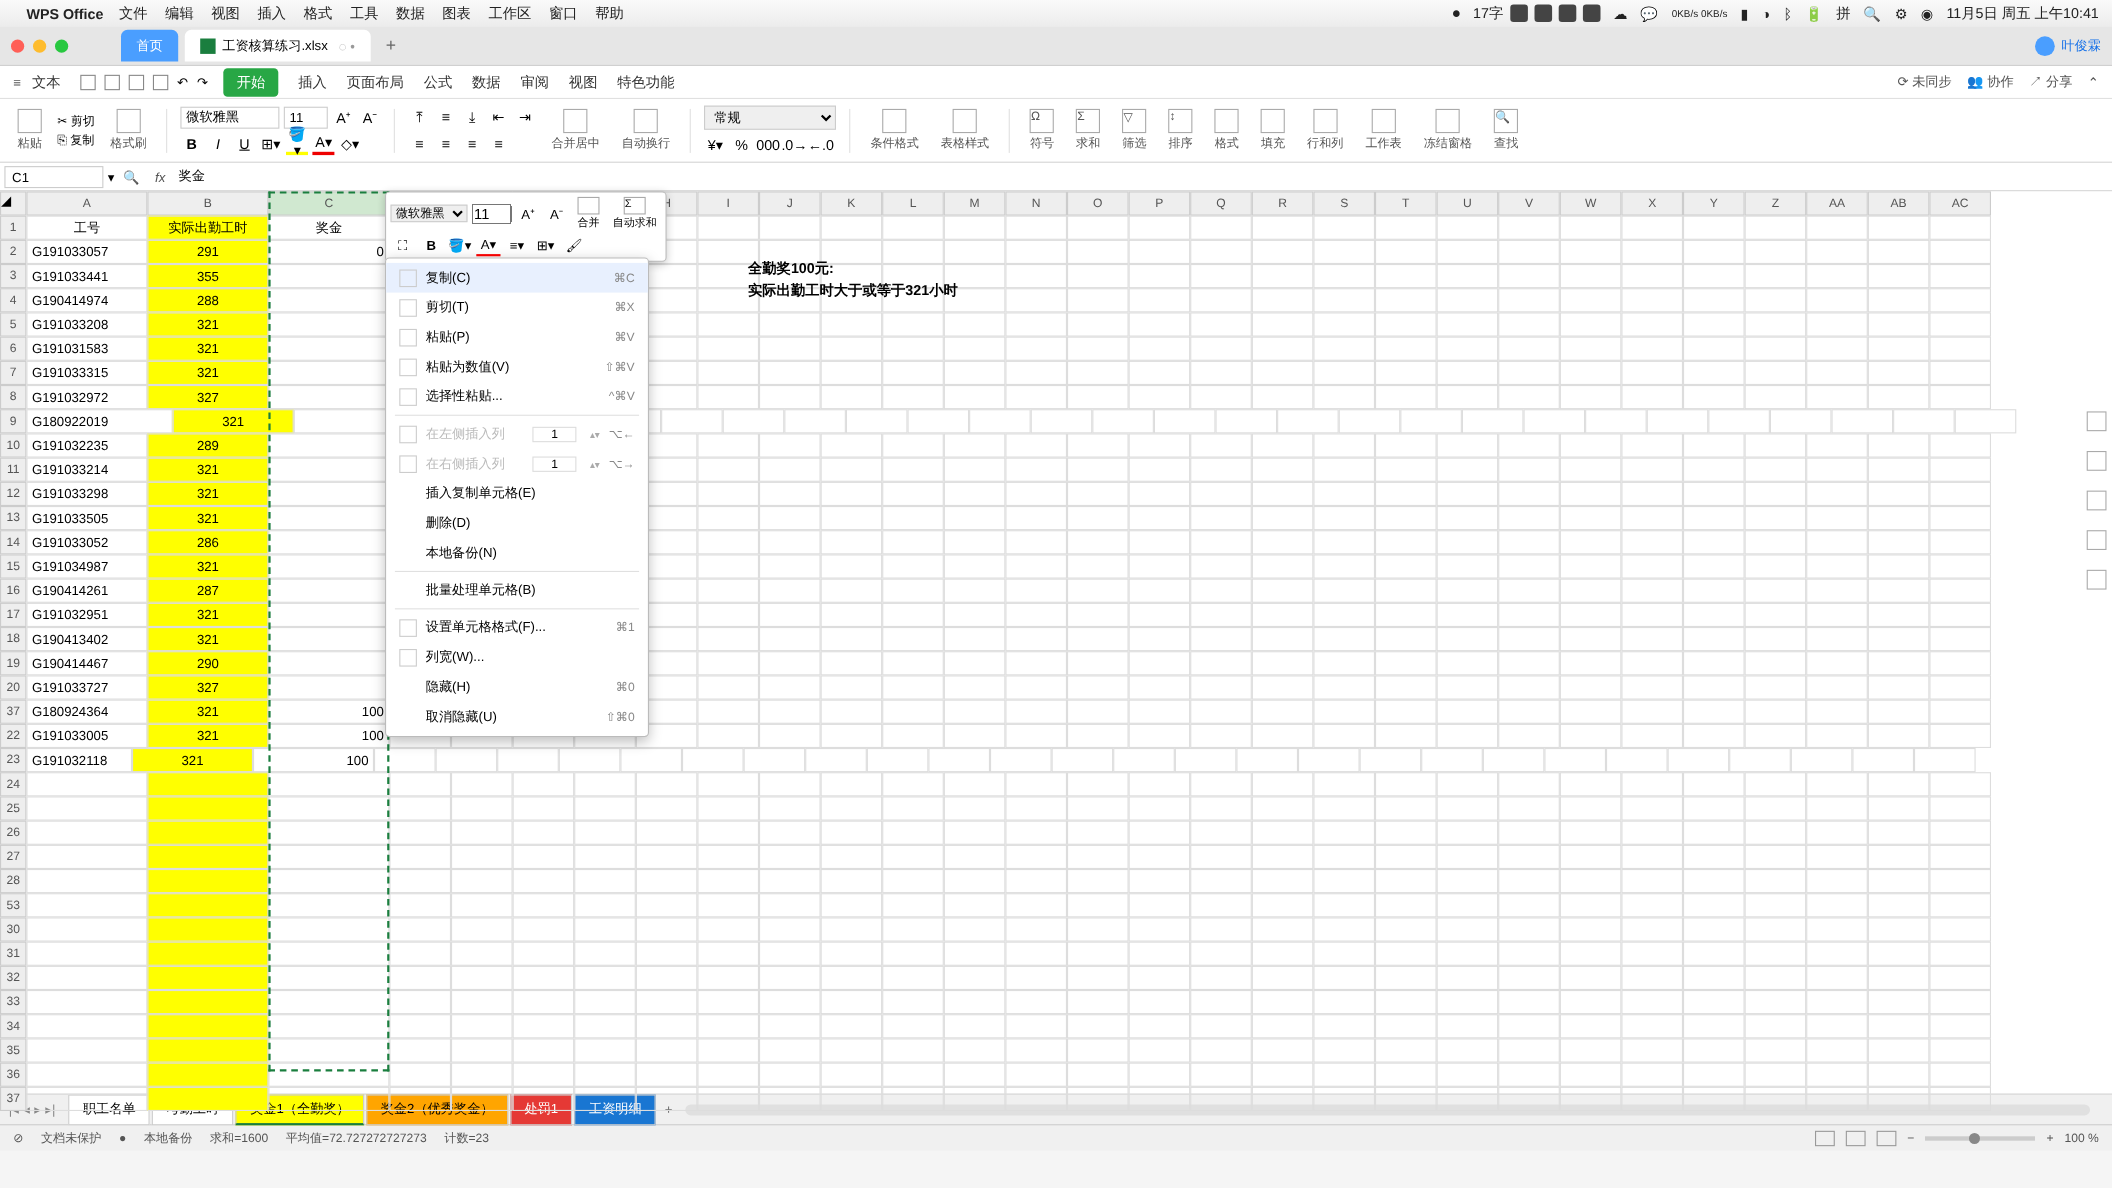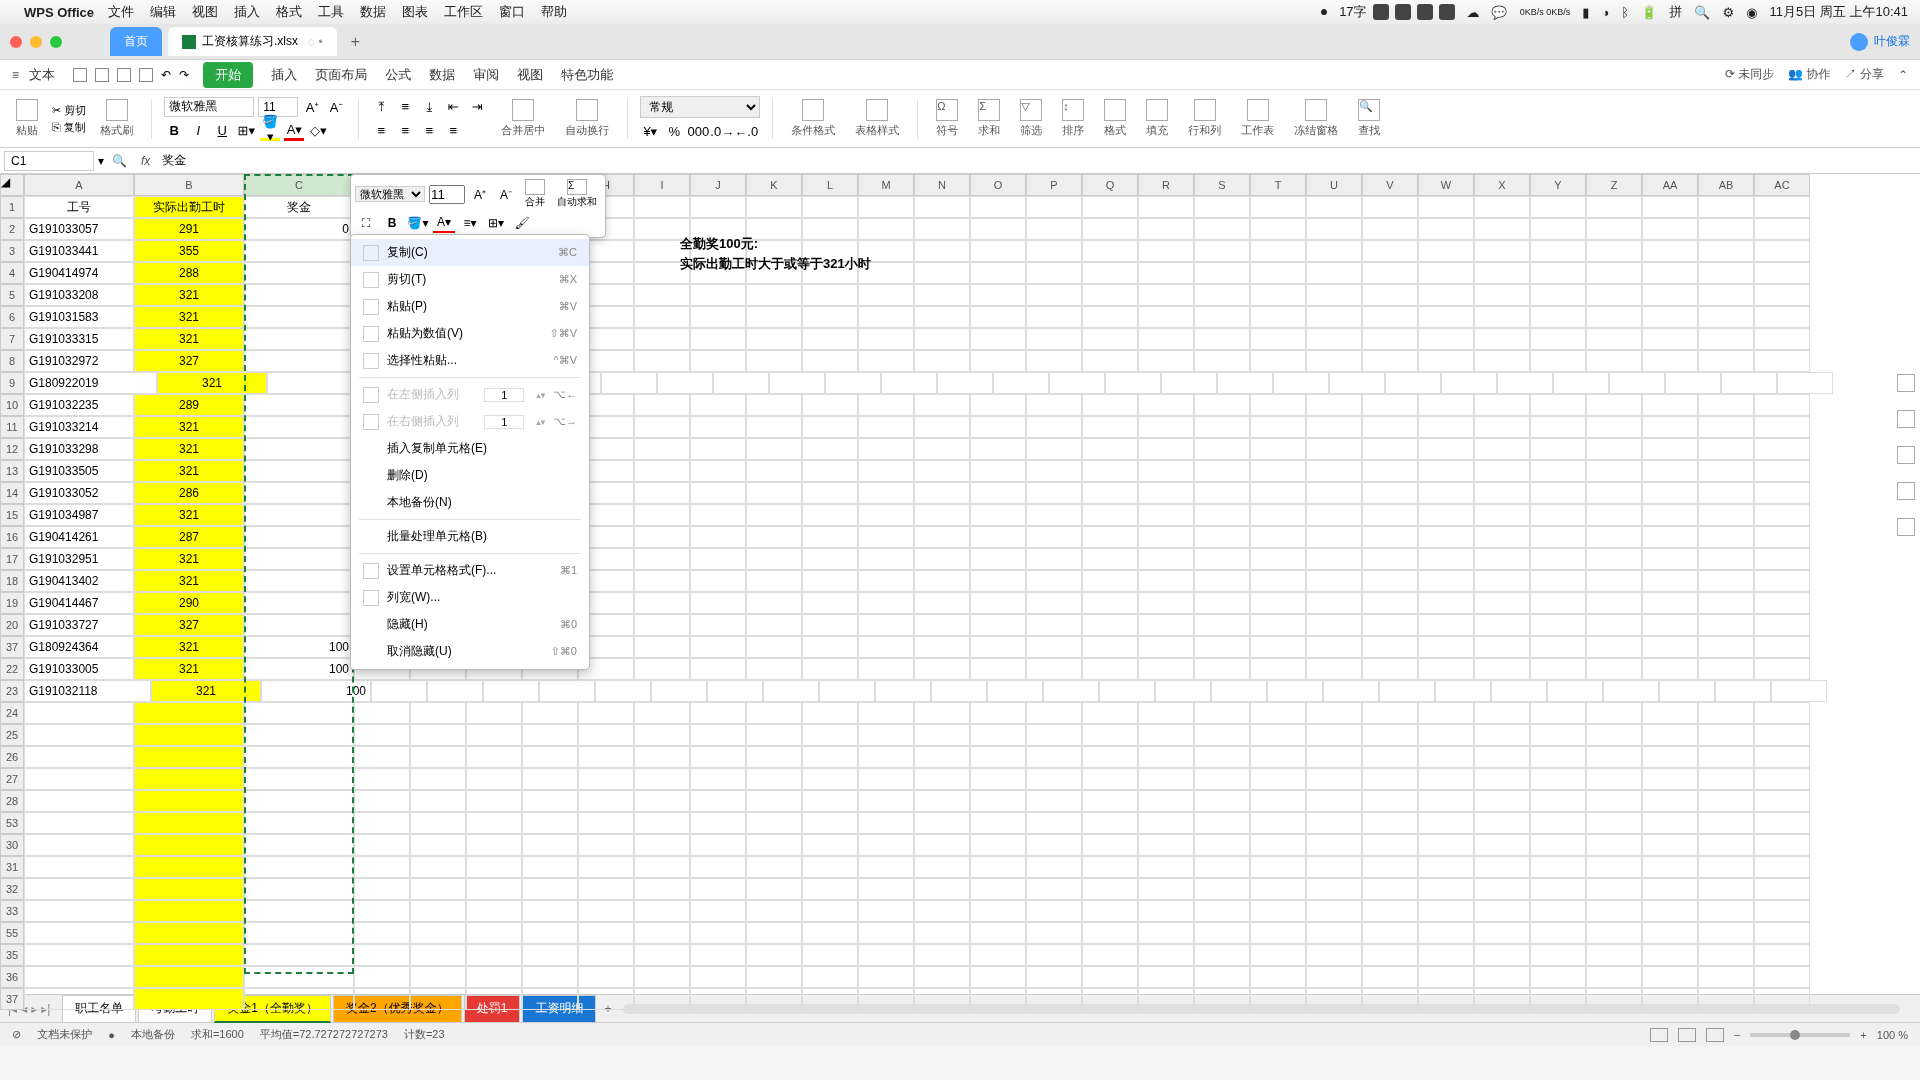--- a/index.html
+++ b/index.html
@@ -399,21 +399,21 @@
           <div class="row-h">24</div>
           <div class="row-h">25</div>
           <div class="row-h">26</div>
           <div class="row-h">27</div>
           <div class="row-h">28</div>
           <div class="row-h">53</div>
           <div class="row-h">30</div>
           <div class="row-h">31</div>
           <div class="row-h">32</div>
           <div class="row-h">33</div>
-          <div class="row-h">55</div>
+          <div class="row-h">34</div>
           <div class="row-h">35</div>
           <div class="row-h">36</div>
           <div class="row-h">37</div>
         </div>
       <div class="cells" id="cells">
           <div class="cell-row">
             <div class="cell header-cell" style="width: 110px;">工号</div>
             <div class="cell yellow header-cell" style="width: 110px;">实际出勤工时</div>
             <div class="cell header-cell" style="width: 110px;">奖金</div>
             <div class="cell" style="width: 56px;"></div>
@@ -1088,21 +1088,21 @@
             <div class="cell" style="width: 56px;"></div>
             <div class="cell" style="width: 56px;"></div>
             <div class="cell" style="width: 56px;"></div>
             <div class="cell" style="width: 56px;"></div>
             <div class="cell" style="width: 56px;"></div>
             <div class="cell" style="width: 56px;"></div>
             <div class="cell" style="width: 56px;"></div>
             <div class="cell" style="width: 56px;"></div>
           </div>
           <div class="cell-row">
-            <div class="cell" style="width: 127px;">G191032118</div>
+            <div class="cell" style="width: 96px;">G191032118</div>
             <div class="cell yellow center" style="width: 110px;">321</div>
             <div class="cell right" style="width: 110px;">100</div>
             <div class="cell" style="width: 56px;"></div>
             <div class="cell" style="width: 56px;"></div>
             <div class="cell" style="width: 56px;"></div>
             <div class="cell" style="width: 56px;"></div>
             <div class="cell" style="width: 56px;"></div>
             <div class="cell" style="width: 56px;"></div>
             <div class="cell" style="width: 56px;"></div>
             <div class="cell" style="width: 56px;"></div>

